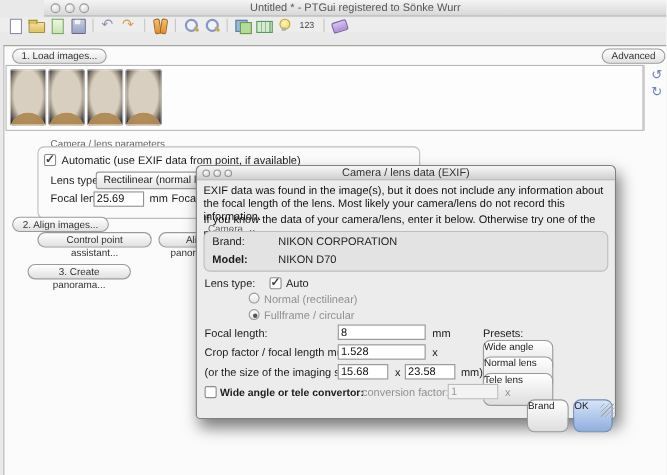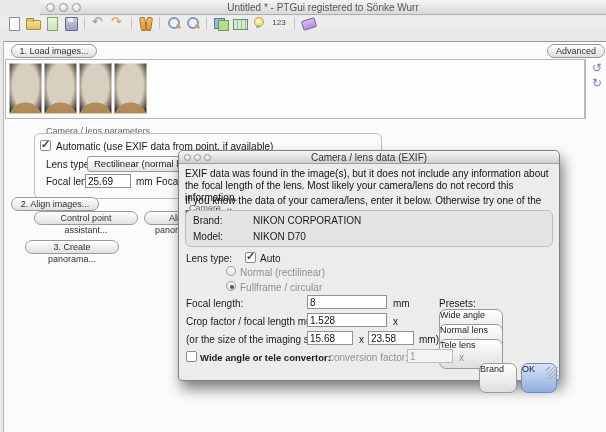--- a/index.html
+++ b/index.html
@@ -173,21 +173,21 @@
       <div class="dtitletext">Camera / lens data (EXIF)</div>
     </div>
 
     <div class="dpara" style="left:6px; top:17px; width:372px;">EXIF data was found in the image(s), but it does not include any information about the focal length of the lens. Most likely your camera/lens do not record this information.</div>
     <div class="dpara" style="left:6px; top:44px; width:372px;">If you know the data of your camera/lens, enter it below. Otherwise try one of the preset buttons.</div>
 
     <div class="lbl" style="left:10px; top:52px; font-size:9px; color:#666;">Camera</div>
     <div class="fieldset dfs" style="left:6px; top:59px; width:368px; height:37px;"></div>
     <div class="lbl" style="left:14px; top:64px;">Brand:</div>
     <div class="lbl" style="left:74px; top:64px;">NIKON CORPORATION</div>
-    <div class="lbl" style="left:14px; top:80px;">Model:</div>
+    <div class="lbl" style="left:14px; top:80px;font-weight:bold;">Model:</div>
     <div class="lbl" style="left:74px; top:80px;">NIKON D70</div>
 
     <div class="lbl" style="left:7px; top:102px;">Lens type:</div>
     <span class="cb checked" style="left:66px; top:101px;"></span>
     <div class="lbl" style="left:81px; top:102px;">Auto</div>
 
     <span class="radio" style="left:47px; top:115px;"></span>
     <div class="glbl" style="left:61px; top:116px;">Normal (rectilinear)</div>
     <span class="radio sel" style="left:47px; top:130px;"></span>
     <div class="glbl" style="left:61px; top:131px;">Fullframe / circular</div>

